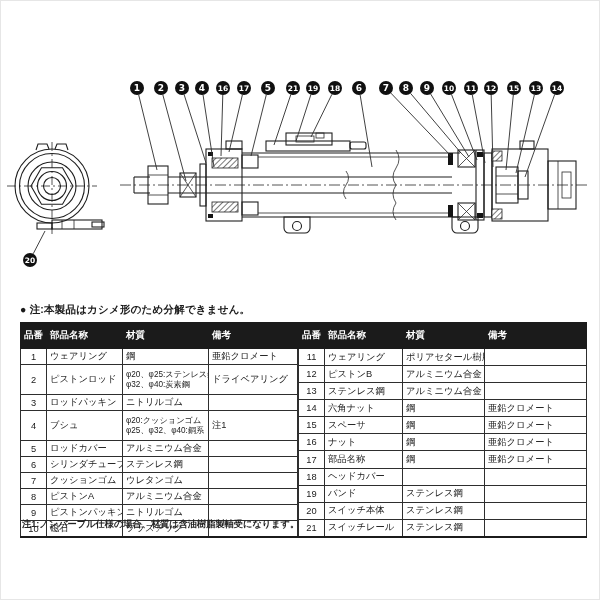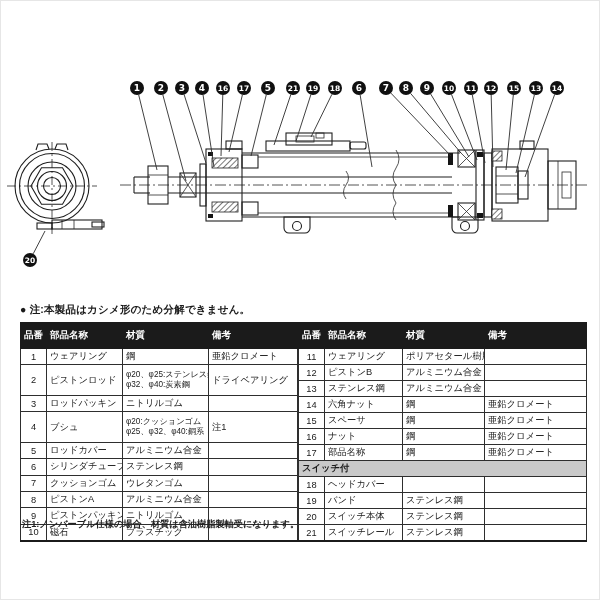--- a/index.html
+++ b/index.html
@@ -415,23 +415,20 @@
           <td class="c-name">ナット</td>
           <td class="c-mat">鋼</td>
           <td class="c-rem">亜鉛クロメート</td>
         </tr>
         <tr>
           <td class="c-no">17</td>
           <td class="c-name">部品名称</td>
           <td class="c-mat">鋼</td>
           <td class="c-rem">亜鉛クロメート</td>
         </tr>
-        <tr class="section-row">
-          <td colspan="4">スイッチ付</td>
-        </tr>
         <tr>
           <td class="c-no">18</td>
           <td class="c-name">ヘッドカバー</td>
           <td class="c-mat"></td>
           <td class="c-rem"></td>
         </tr>
         <tr>
           <td class="c-no">19</td>
           <td class="c-name">バンド</td>
           <td class="c-mat">ステンレス鋼</td>

